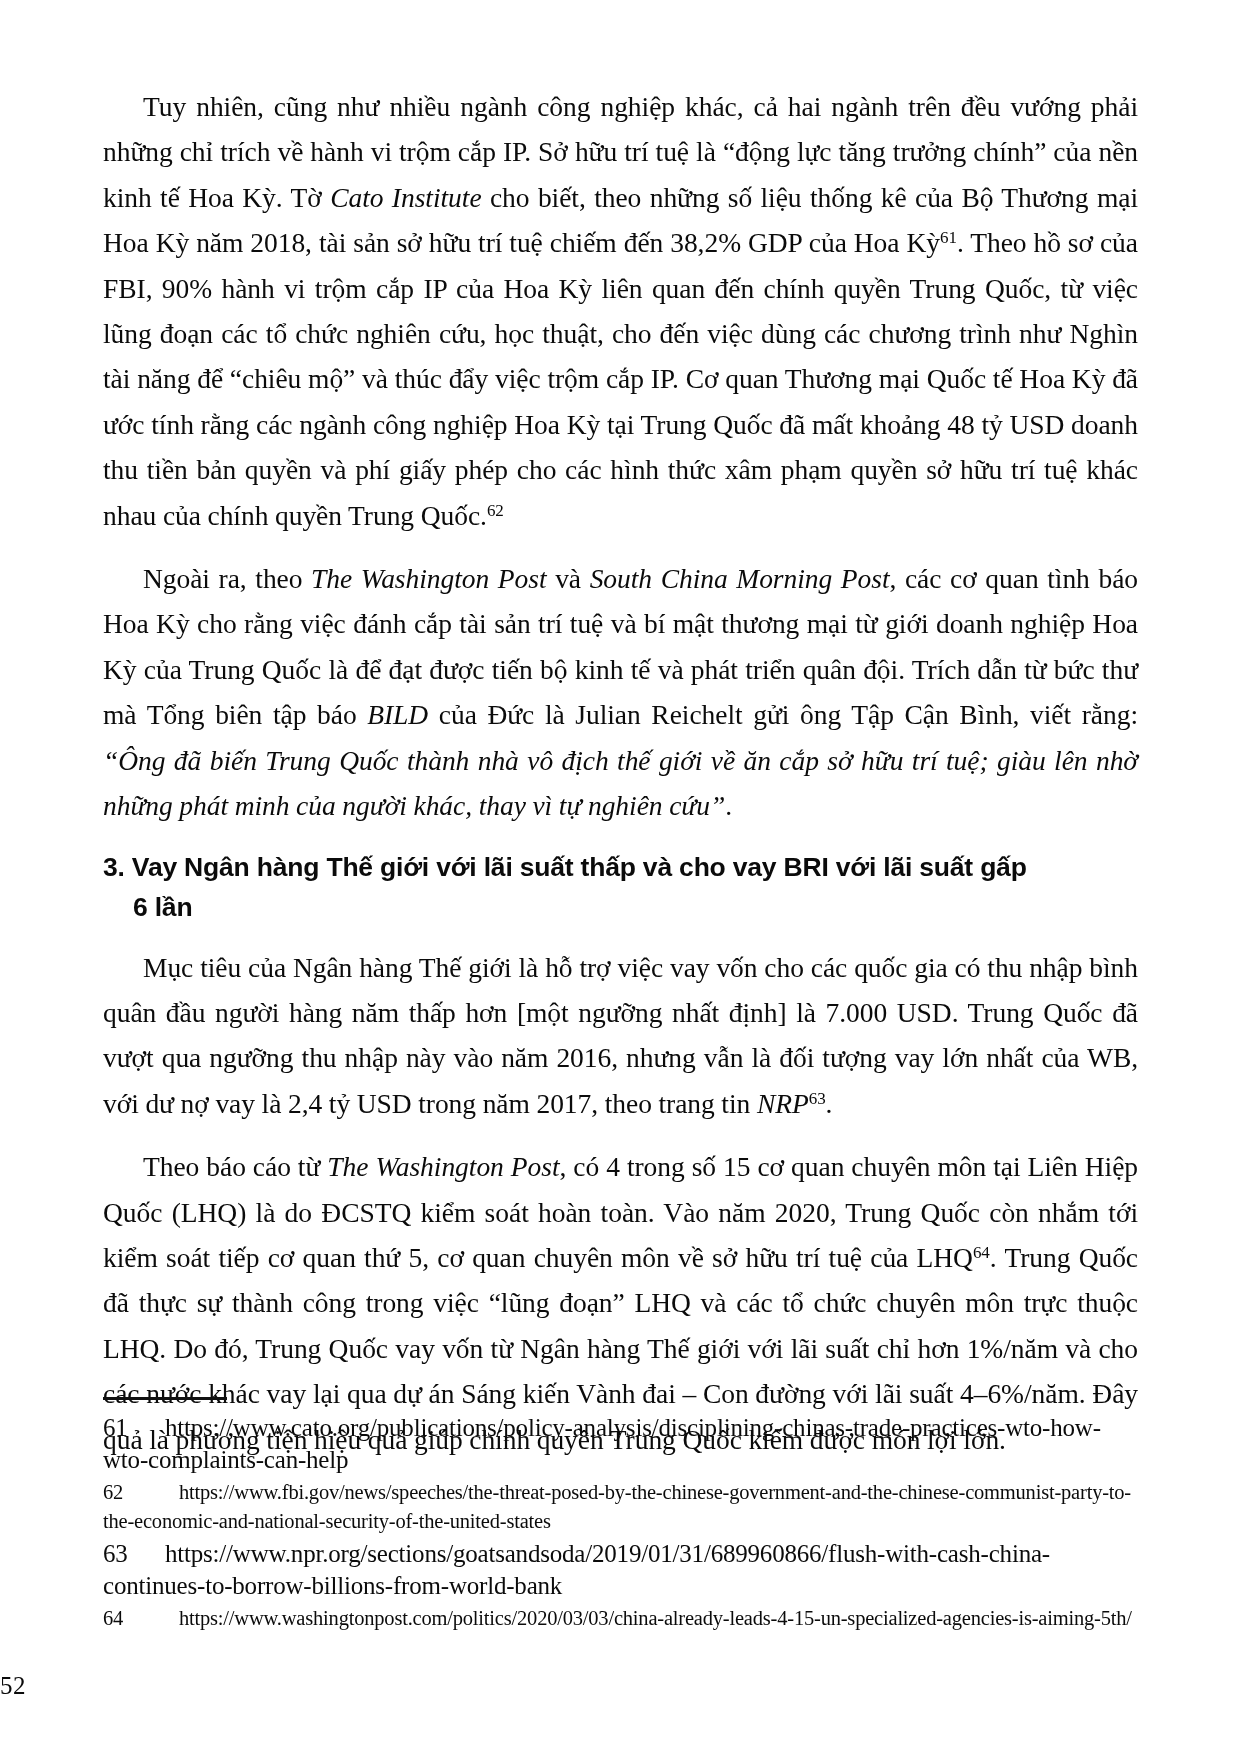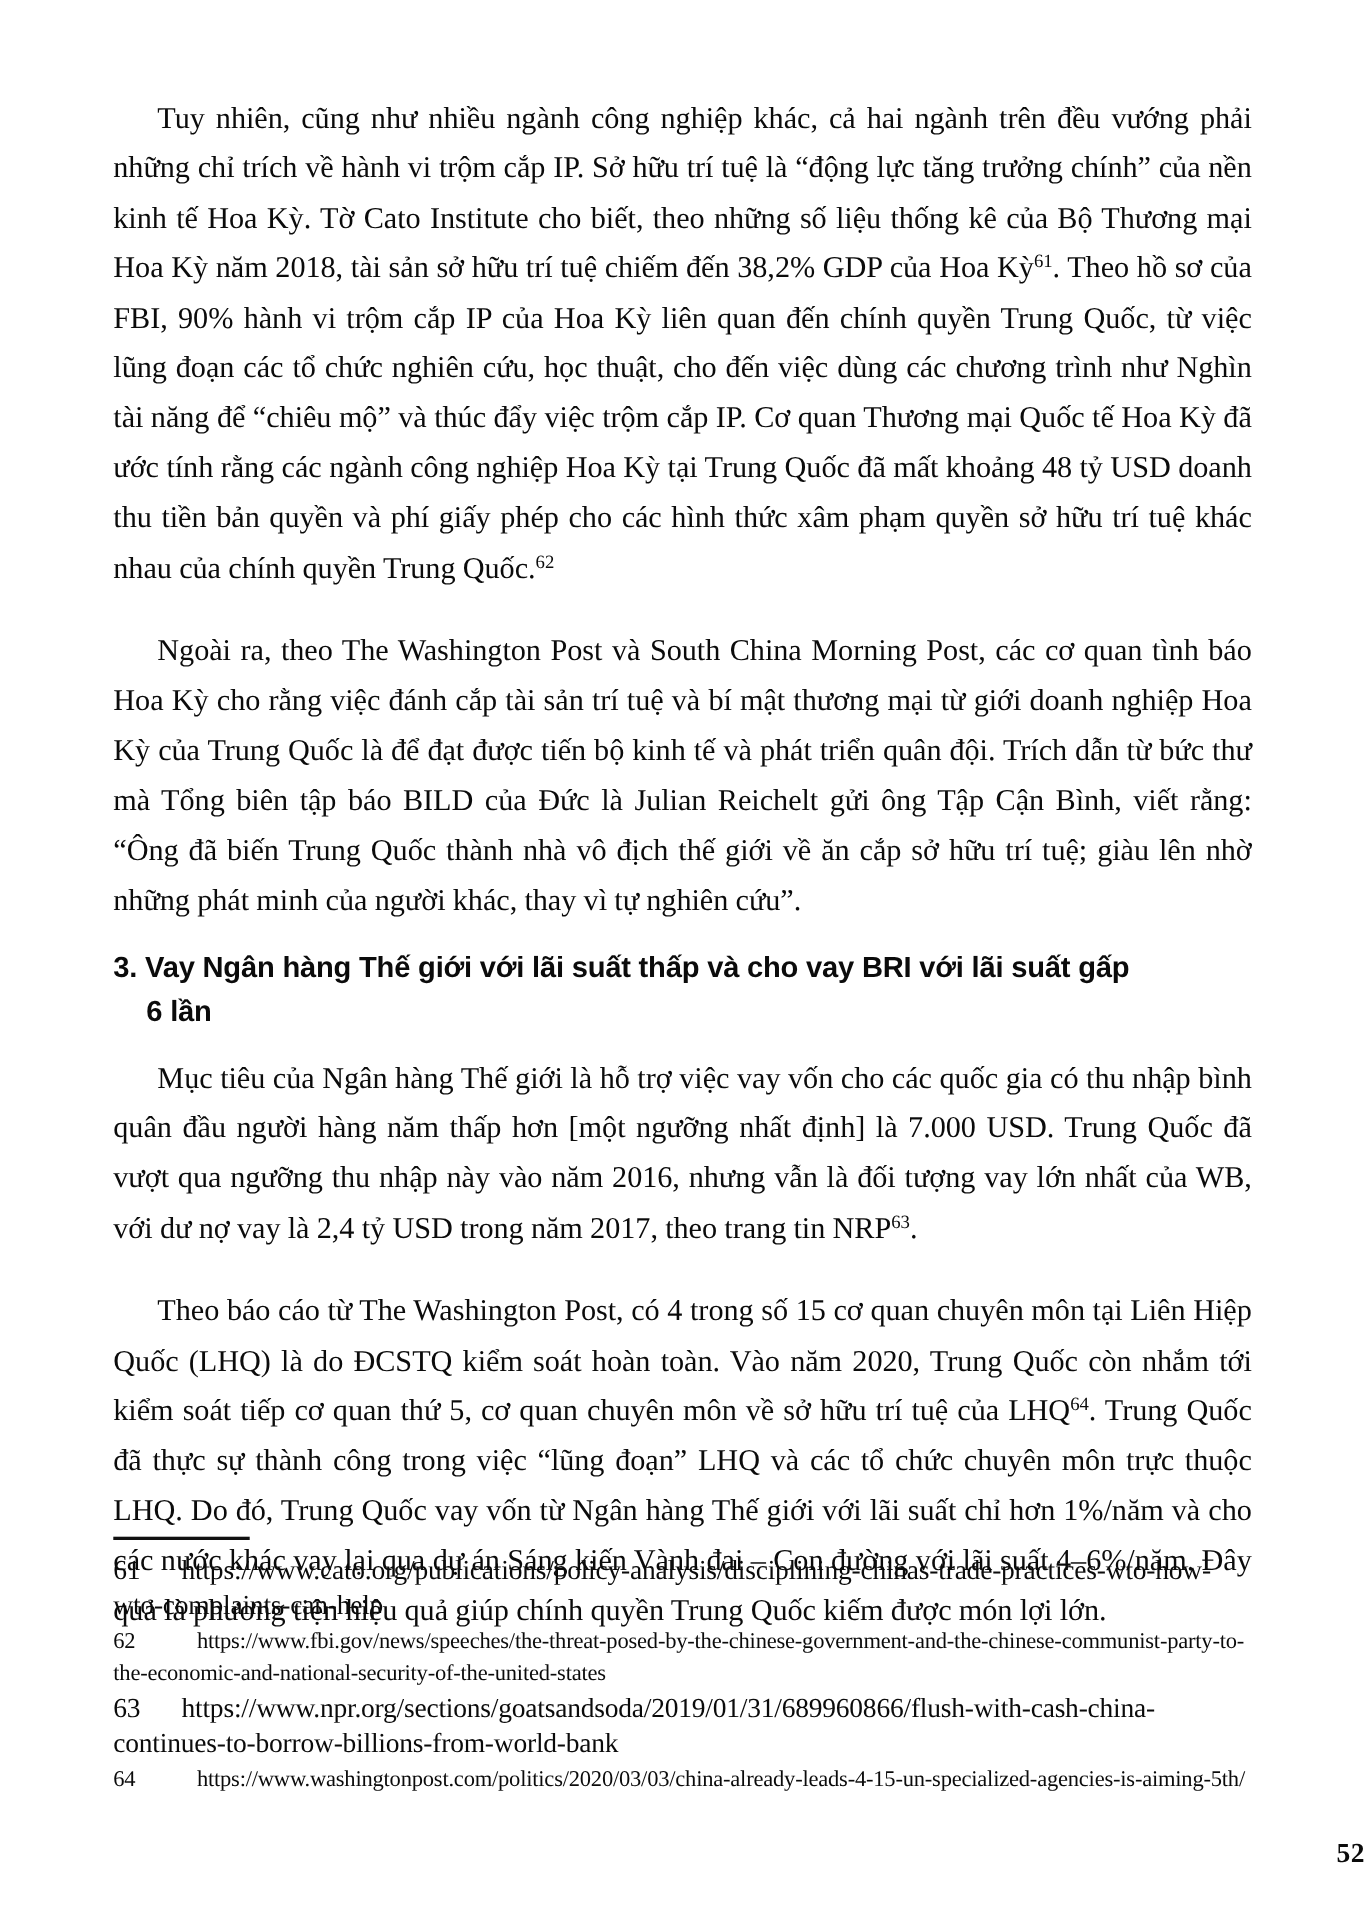--- a/index.html
+++ b/index.html
@@ -31,23 +31,23 @@
     margin: 0 0 0 0;
     font-size: 27.5px;
     line-height: 45.4px;
     text-align: justify;
     text-indent: 40px;
     letter-spacing: -0.05px;
     word-spacing: -0.2px;
     hyphens: none;
   }
   p.body-par + p.body-par {
-    margin-top: 30px;
+    margin-top: 18px;
   }
-  .it { }
+  .it { font-style: italic; }
   sup.fn {
     font-size: 0.62em;
     vertical-align: 0.52em;
     line-height: 0;
   }
   h2.section-heading {
     margin: 18px 0 18px 0;
     font-family: "Liberation Sans", "DejaVu Sans", sans-serif;
     font-size: 26.5px;
     line-height: 40px;
@@ -89,24 +89,23 @@
   .fn-big { font-size: 25px; }
   .fn-small { font-size: 20.5px; line-height: 29px; }
   .fn-small .fn-num { width: 76px; }
   .fn-url { word-break: break-word; }
 
   .page-number {
     position: absolute;
     left: 0;
     top: 1672px;
     width: 1241px;
-    text-align: right;
+    text-align: left;
     font-size: 25px;
     letter-spacing: 0.5px;
-    font-weight: bold;
   }
 </style>
 </head>
 <body>
 
 <div class="page">
 
   <div class="content">
 
     <p class="body-par"><span>Tuy nhiên, cũng như nhiều ngành công nghiệp khác, cả hai ngành trên đều vướng phải những chỉ trích về hành vi trộm cắp IP. Sở hữu trí tuệ là “động lực tăng trưởng chính” của nền kinh tế  Hoa Kỳ. Tờ </span><span class="it">Cato Institute</span><span> cho biết, theo những số liệu thống kê của Bộ Thương mại Hoa Kỳ năm 2018, tài sản sở hữu trí tuệ chiếm đến 38,2% GDP của Hoa Kỳ</span><sup class="fn">61</sup><span>. Theo hồ sơ của FBI, 90% hành vi trộm cắp IP của Hoa Kỳ liên quan đến chính quyền Trung Quốc, từ việc lũng đoạn các tổ chức nghiên cứu, học thuật, cho đến việc dùng các chương trình như Nghìn tài năng để “chiêu mộ” và thúc đẩy việc trộm cắp IP. Cơ quan Thương mại Quốc tế Hoa Kỳ đã ước tính rằng các ngành công nghiệp Hoa Kỳ tại Trung Quốc đã mất khoảng 48 tỷ USD doanh thu tiền bản quyền và phí giấy phép cho các hình thức xâm phạm quyền sở hữu trí tuệ khác nhau của chính quyền Trung Quốc.</span><sup class="fn">62</sup></p>

